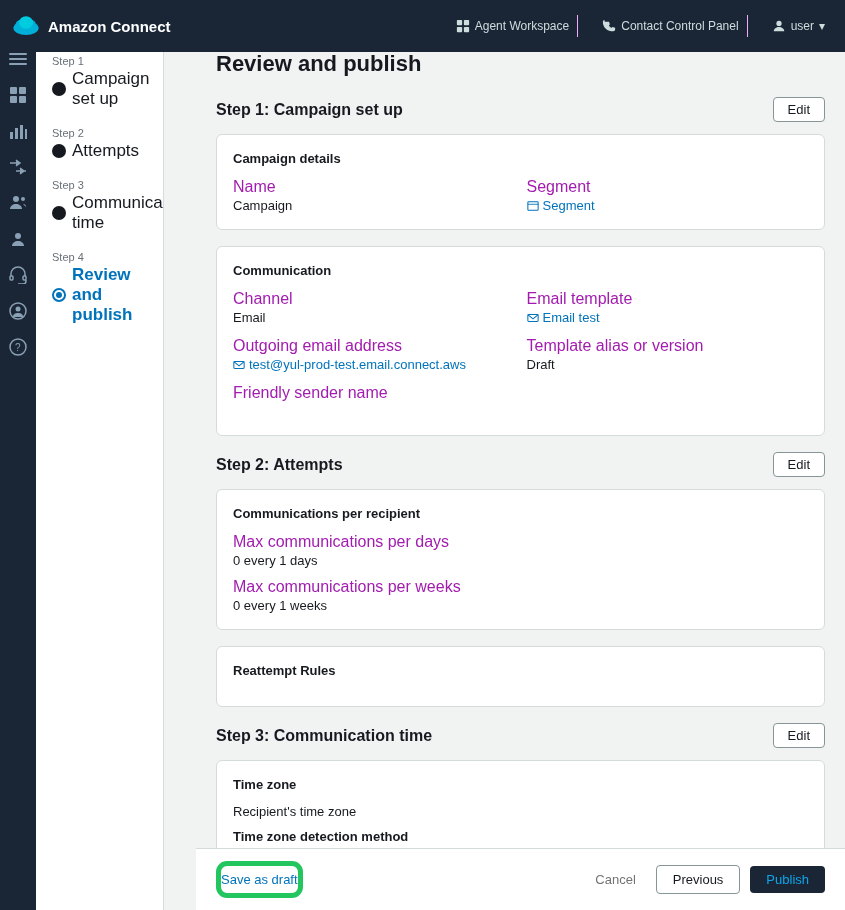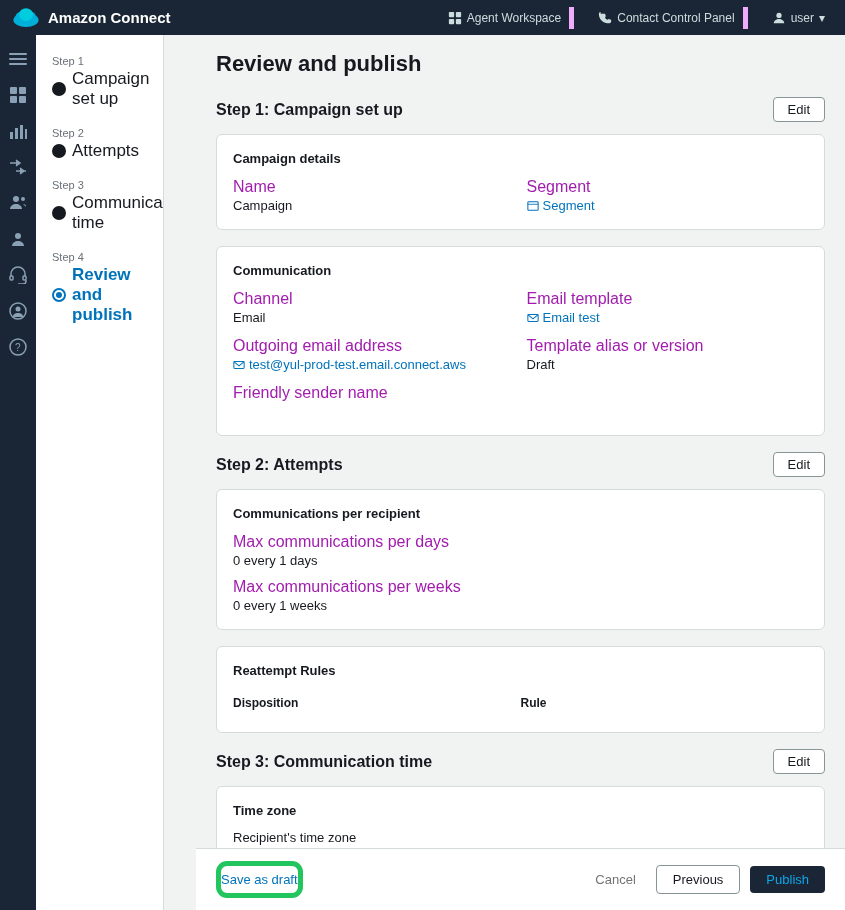--- a/index.html
+++ b/index.html
@@ -1,34 +1,34 @@
 <!DOCTYPE html>
 <html><head>
   <meta charset="utf-8">
   <style>
     * { box-sizing: border-box; margin: 0; padding: 0; }
     body { font-family: -apple-system, BlinkMacSystemFont, 'Segoe UI', Arial, sans-serif; font-size: 13px; background: #f1f3f3; color: #16191f; }
 
     
     .topnav {
       background: #1a2636;
-      height: 35px;
+      height: 52px;
       display: flex;
       align-items: center;
       padding: 0 12px;
       justify-content: space-between;
       position: fixed; top: 0; left: 0; right: 0; z-index: 100;
     }
     .topnav-left { display: flex; align-items: center; gap: 8px; }
     .topnav-title { color: #fff; font-size: 15px; font-weight: 600; }
     .topnav-right { display: flex; align-items: center; gap: 16px; }
     .topnav-btn {
       color: #cdd; font-size: 12px; display: flex; align-items: center; gap: 5px;
       background: none; border: none; cursor: pointer; padding: 4px 8px;
-      border-right: 5px solid #f0abfc;
+      border-right: 1px solid #f0abfc;
     }
     .topnav-btn:last-child { border-right: none; }
     .topnav-btn svg { width: 14px; height: 14px; fill: #aabbcc; }
 
     
     .sidebar {
       position: fixed; top: 35px; left: 0; bottom: 0; width: 36px;
       background: #1a2636; display: flex; flex-direction: column; align-items: center;
       padding-top: 8px; gap: 4px; z-index: 90;
     }
@@ -355,24 +355,20 @@
       <div class="field-value">0 every 1 days</div>
     </div>
     <div>
       <div class="field-label">Max communications per weeks</div>
       <div class="field-value">0 every 1 weeks</div>
     </div>
   </div>
 
   <div class="card">
     <div class="card-title">Reattempt Rules</div>
-    <div class="table-header">
-      <span class="table-header-cell">Disposition</span>
-      <span class="table-header-cell">Rule</span>
-    </div>
   </div>
 
   <div class="section-header">
     <span class="section-title">Step 3: Communication time</span>
     <button class="btn-edit">Edit</button>
   </div>
 
   <div class="card">
     <div class="card-title">Time zone</div>
     <div style="margin-bottom:10px;">

